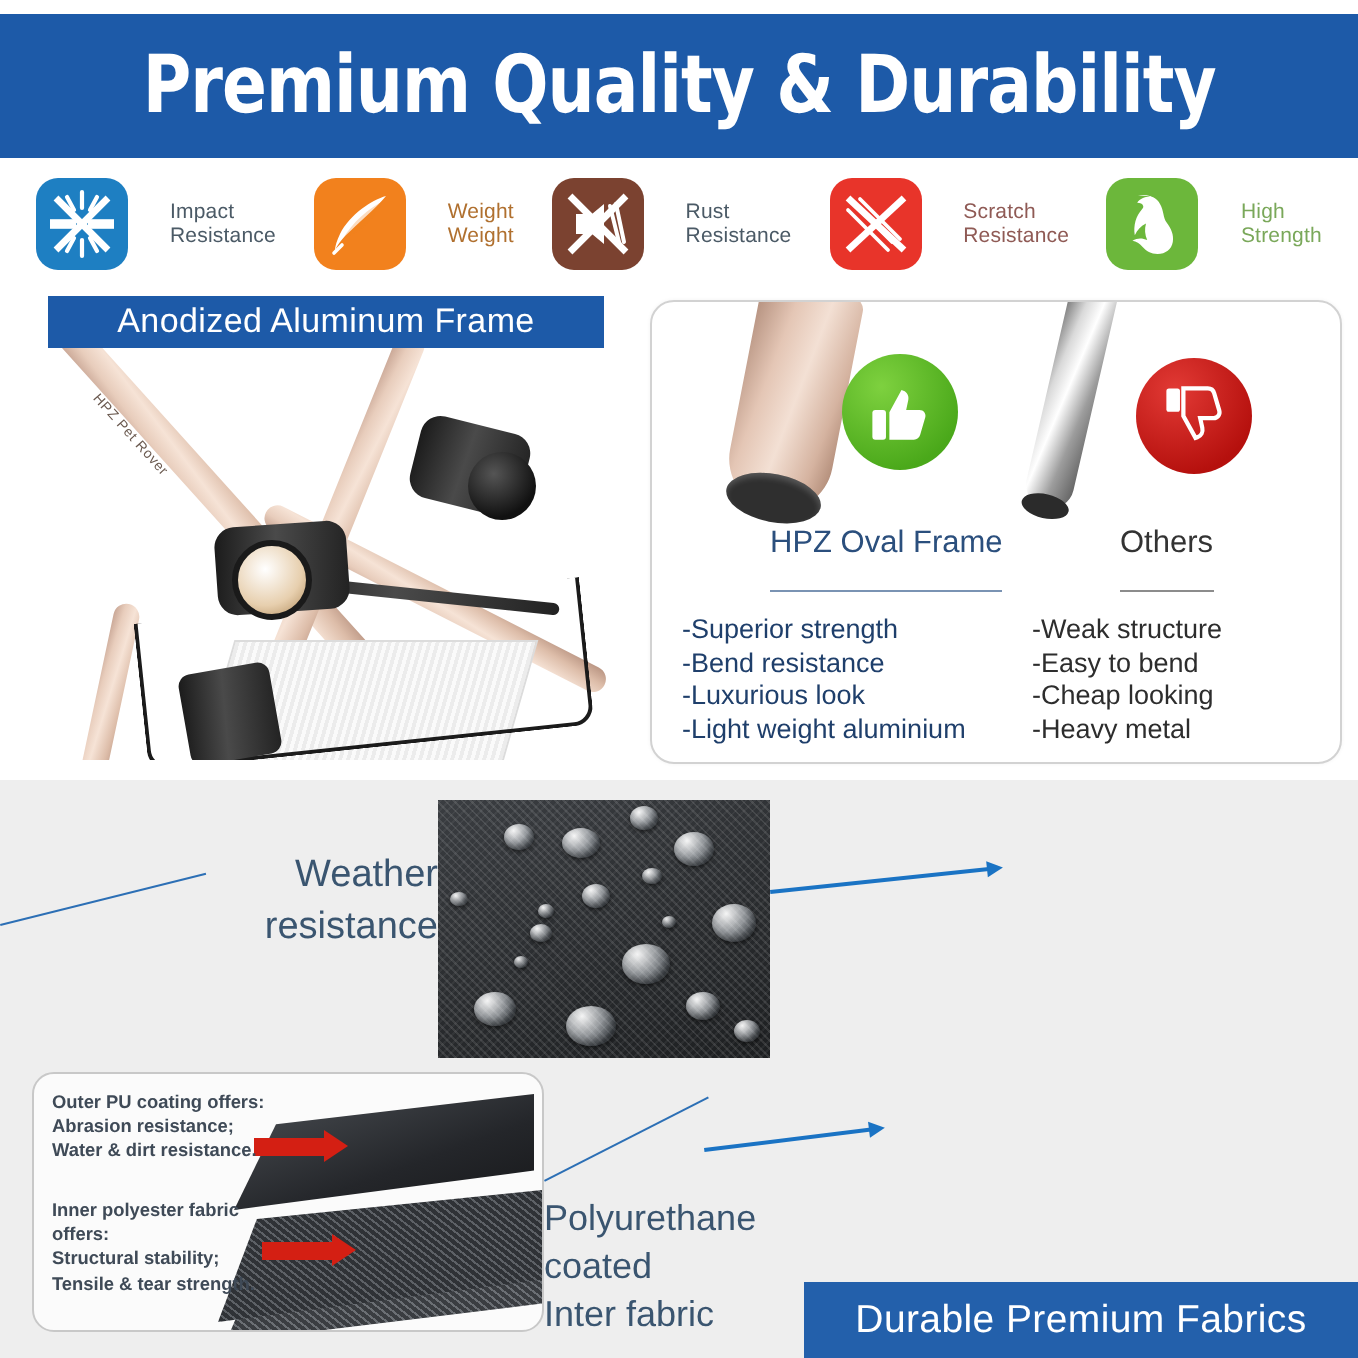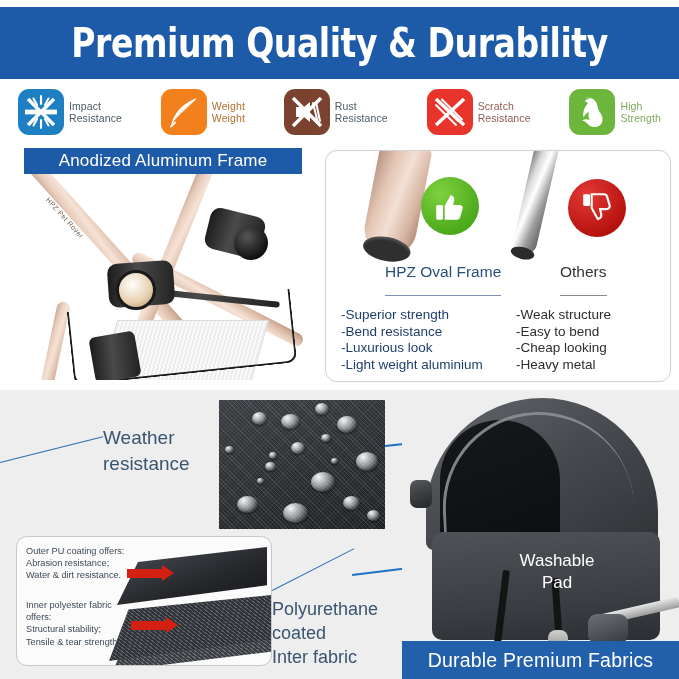--- a/index.html
+++ b/index.html
@@ -11,21 +11,21 @@
   .banner{position:absolute;left:0;top:7px;width:679px;height:72px;background:#1d5aa8;
           display:flex;align-items:center;justify-content:center;}
   .banner-title{color:#ffffff;font-size:40px;font-weight:bold;letter-spacing:-0.5px;
                 font-family:"DejaVu Sans Condensed","Liberation Sans",sans-serif;
                 transform:scaleX(0.92);white-space:nowrap;}
 
   
   .feature-row{position:absolute;left:0;top:83px;width:679px;height:58px;
                display:flex;align-items:center;justify-content:space-between;
                padding:0 18px;box-sizing:border-box;}
-  .feature{display:flex;align-items:center;gap:5px;}
+  .feature{display:flex;align-items:center;gap:21px;}
   .fic{width:46px;height:46px;border-radius:11px;position:relative;flex:0 0 auto;
        display:flex;align-items:center;justify-content:center;}
   .fic svg{display:block;}
   .flabel{font-size:10.5px;line-height:12px;white-space:nowrap;letter-spacing:0.1px;}
 
   
   .alu-panel{position:absolute;left:12px;top:148px;width:303px;height:232px;}
   .alu-tag{position:absolute;left:12px;top:0;width:278px;height:26px;background:#1d5aa8;
            display:flex;align-items:center;justify-content:center;}
   .alu-tag span{color:#fff;font-size:17px;letter-spacing:0.2px;white-space:nowrap;}
@@ -71,36 +71,36 @@
   .cmp-head.b{color:#2b4f7d;border-bottom:1px solid #7a93b3;}
   .cmp-head.k{color:#333333;border-bottom:1px solid #8c8c8c;}
   .cmp-list{margin:11px 0 0 0;padding:0;list-style:none;}
   .cmp-list li{font-size:13.5px;line-height:16.5px;white-space:nowrap;}
   .cmp-col.left .cmp-list li{color:#1f3f6b;}
   .cmp-col.right .cmp-list li{color:#2d2d2d;}
 
   
   .lower{position:absolute;left:0;top:390px;width:679px;height:289px;background:#eeeeee;}
 
-  .weather-text{position:absolute;left:103px;top:425px;width:116px;
+  .weather-text{position:absolute;left:103px;top:425px;width:116px;text-align:right;
                 color:#3a5570;font-size:19px;line-height:26px;}
   .droplets{position:absolute;left:219px;top:400px;width:166px;height:129px;
             background:#2a2c2f;overflow:hidden;}
   .droplets .weave{position:absolute;inset:0;
         background:
           repeating-linear-gradient(45deg,rgba(255,255,255,.10) 0 1px,rgba(0,0,0,0) 1px 3px),
           repeating-linear-gradient(-45deg,rgba(255,255,255,.05) 0 1px,rgba(0,0,0,0) 1px 3px),
           linear-gradient(160deg,#3a3d41,#1d1f21);}
   .drop{position:absolute;border-radius:50%;
         background:radial-gradient(circle at 32% 26%,rgba(255,255,255,.95),rgba(225,230,235,.55) 45%,rgba(120,130,140,.30) 75%,rgba(40,44,48,.15));
         box-shadow:0 1px 2px rgba(0,0,0,.55), inset -1px -2px 3px rgba(0,0,0,.25);}
 
   
   .pu-card{position:absolute;left:16px;top:536px;width:254px;height:128px;
-           background:#fbfbfb;border:1px solid #c8c8c8;border-radius:11px;overflow:hidden;}
+           background:#fbfbfb;border:1px solid #c8c8c8;border-radius:11px;overflow:hidden;font-weight:bold;}
   .pu-txt{position:absolute;color:#3f4a57;font-size:9.2px;line-height:12.2px;white-space:nowrap;}
   .pu-top{left:9px;top:8px;}
   .pu-bot{left:9px;top:62px;}
   .pu-sheet{position:absolute;}
   .sheet-dark{left:100px;top:10px;width:150px;height:58px;
               background:linear-gradient(160deg,#4b4f54,#24262a 60%,#17181a);
               clip-path:polygon(14% 26%,100% 0%,100% 66%,0% 100%);}
   .sheet-mesh{left:92px;top:58px;width:162px;height:66px;
               background:repeating-linear-gradient(38deg,#5d6166 0 1px,#2f3236 1px 3px);
               clip-path:polygon(12% 22%,100% 0%,100% 68%,0% 100%);}
@@ -355,35 +355,18 @@
       <div>Tensile &amp; tear strength.</div>
     </div>
   </div>
 
   <div class="poly-text">
     <div>Polyurethane</div>
     <div>coated</div>
     <div>Inter fabric</div>
   </div>
 
-  <div class="prod">
-    <div class="canopy"></div>
-    <div class="canopy-in"></div>
-    <div class="zip"></div>
-    <div class="padbase"></div>
-    <div class="strap" style="left:96px;top:178px;width:7px;height:82px;transform:rotate(7deg);"></div>
-    <div class="strap" style="left:152px;top:186px;width:7px;height:76px;transform:rotate(-4deg);"></div>
-    <div class="hub" style="left:92px;top:250px;width:22px;height:26px;background:linear-gradient(180deg,#d8d8d8,#8f8f8f);border-radius:8px;"></div>
-    <div class="hub" style="left:146px;top:238px;width:20px;height:24px;background:linear-gradient(180deg,#d0d0d0,#878787);border-radius:8px;"></div>
-    <div class="railbar" style="left:192px;top:214px;width:86px;height:11px;transform:rotate(-13deg);"></div>
-    <div class="hub" style="left:186px;top:222px;width:40px;height:30px;border-radius:9px;background:linear-gradient(160deg,#6d7074,#35383c);"></div>
-    <div class="hub" style="left:8px;top:88px;width:22px;height:28px;border-radius:7px;background:linear-gradient(160deg,#55585c,#232528);"></div>
-    <div class="pad-label">
-      <div>Washable</div>
-      <div>Pad</div>
-    </div>
-  </div>
 
   <div class="fabric-tag">
     <span>Durable Premium Fabrics</span>
   </div>
 
 </div>
 
 </body></html>

